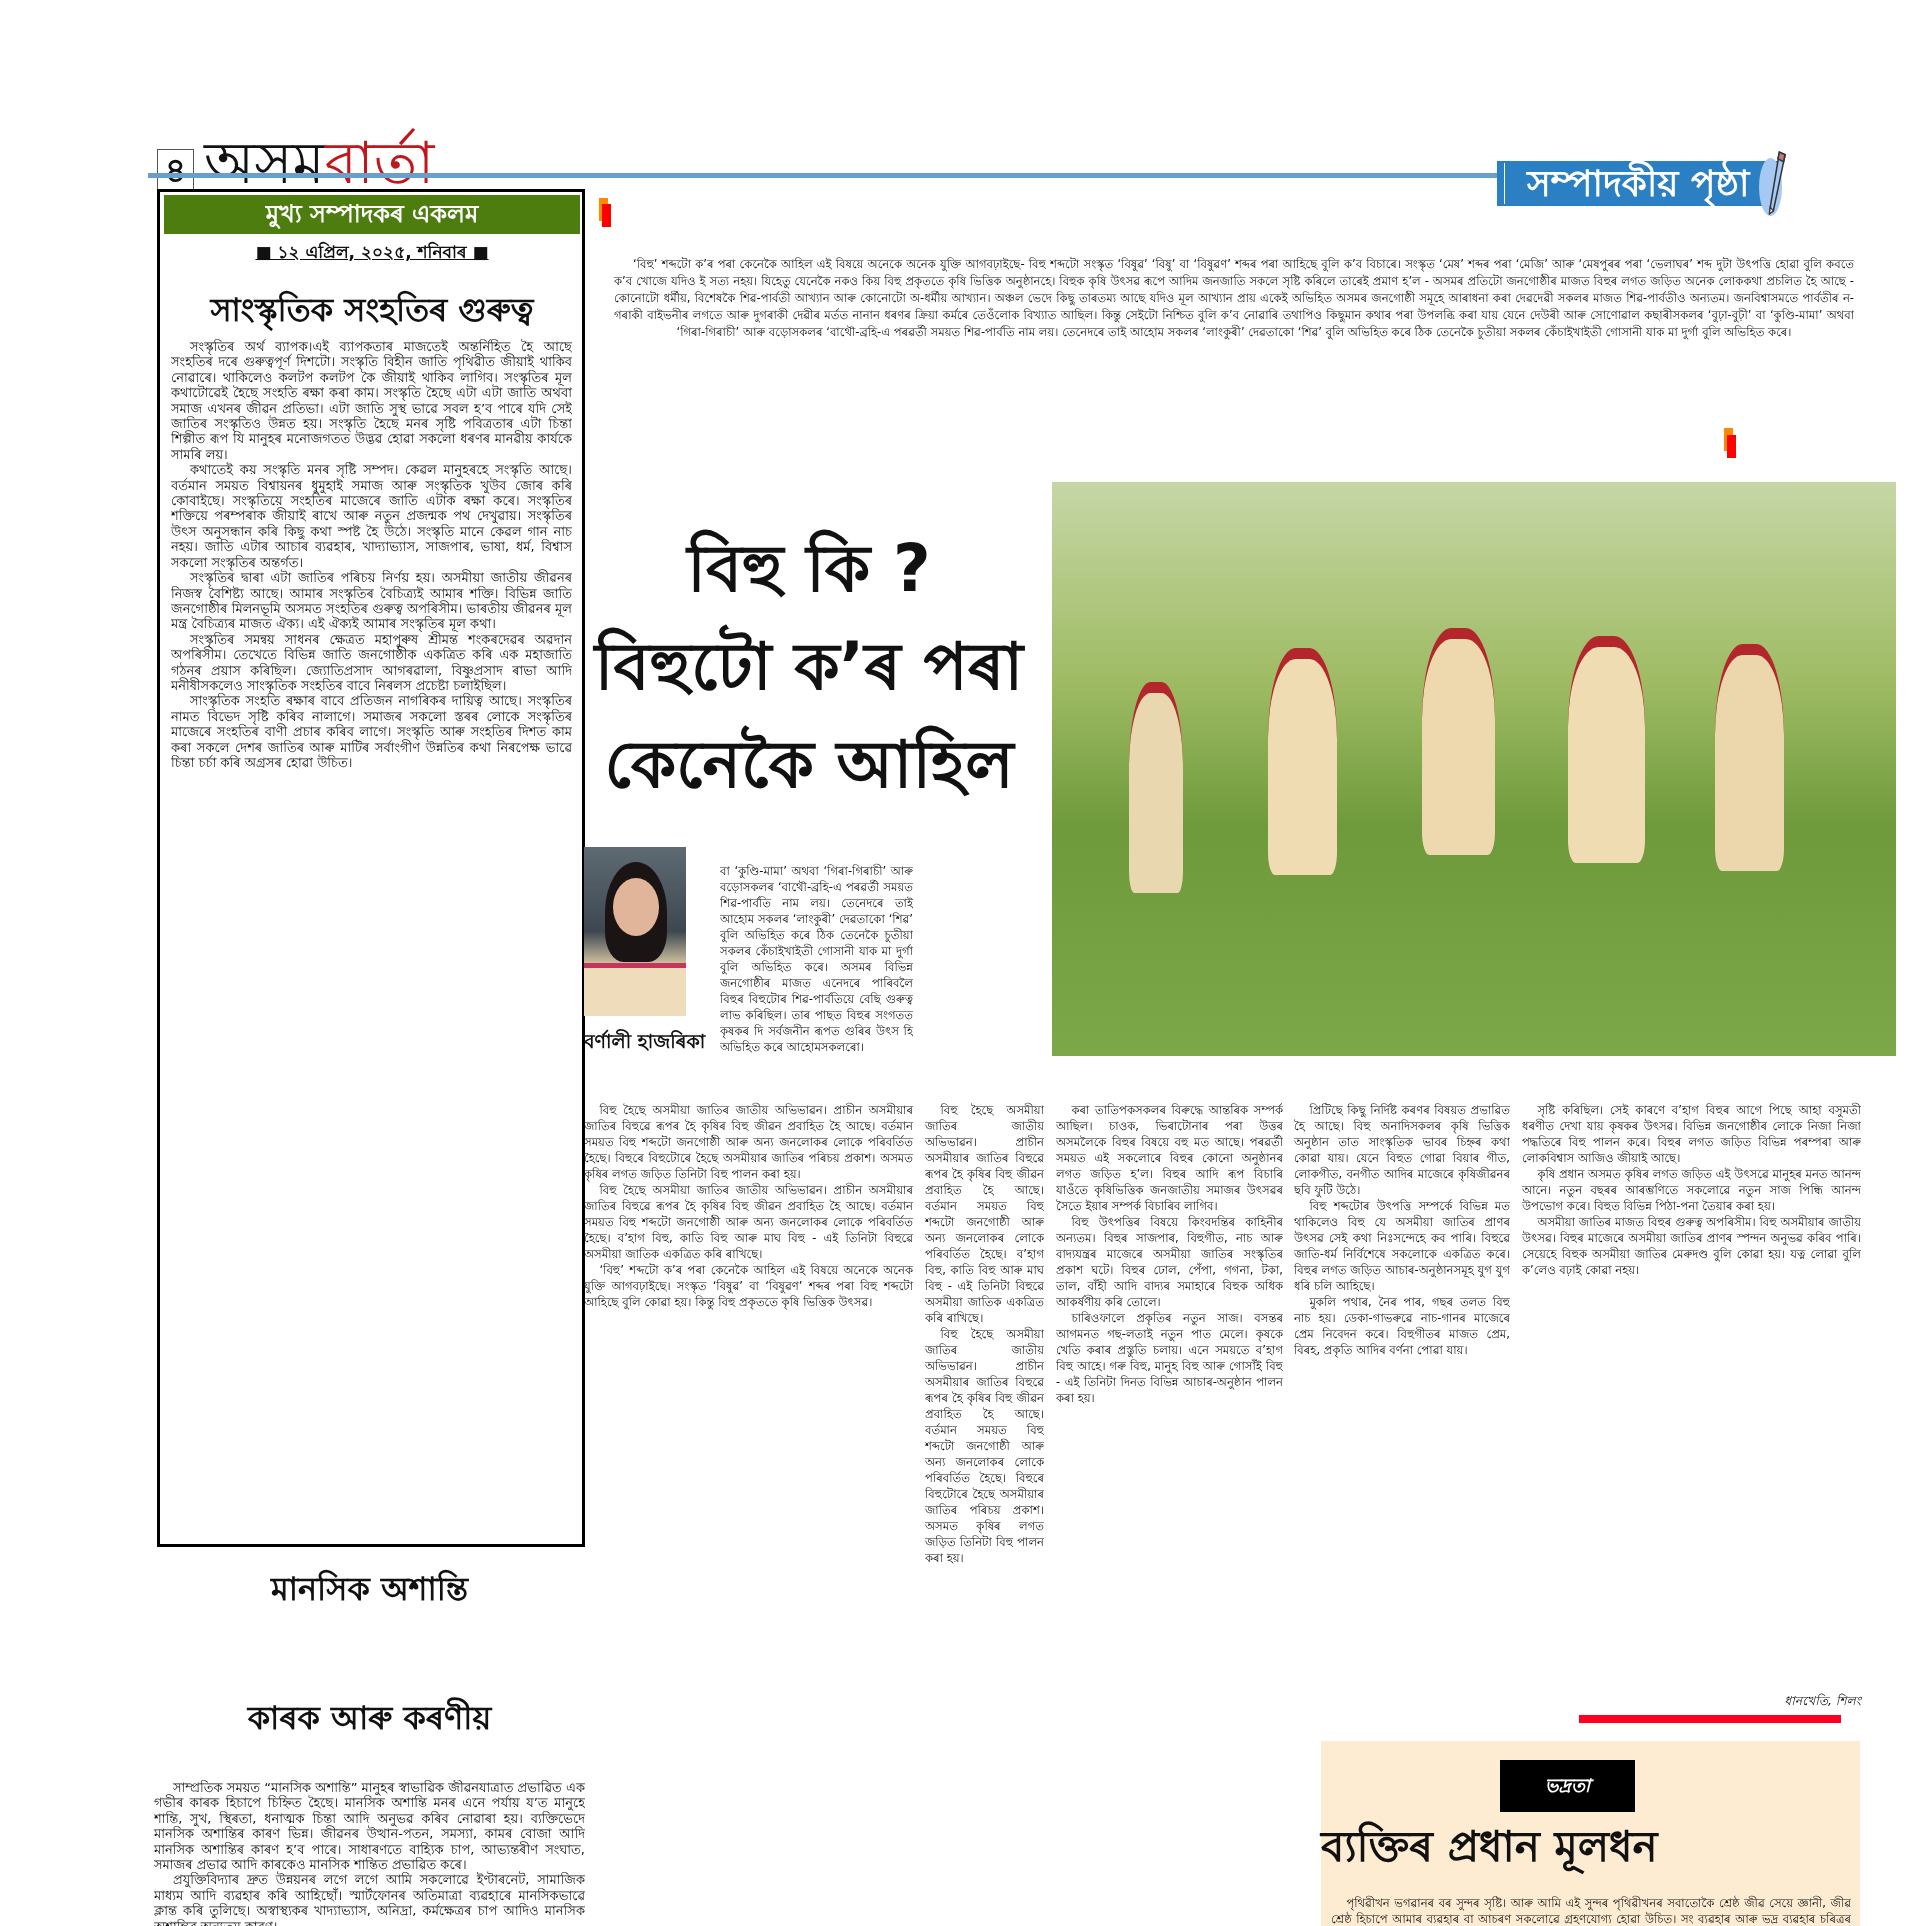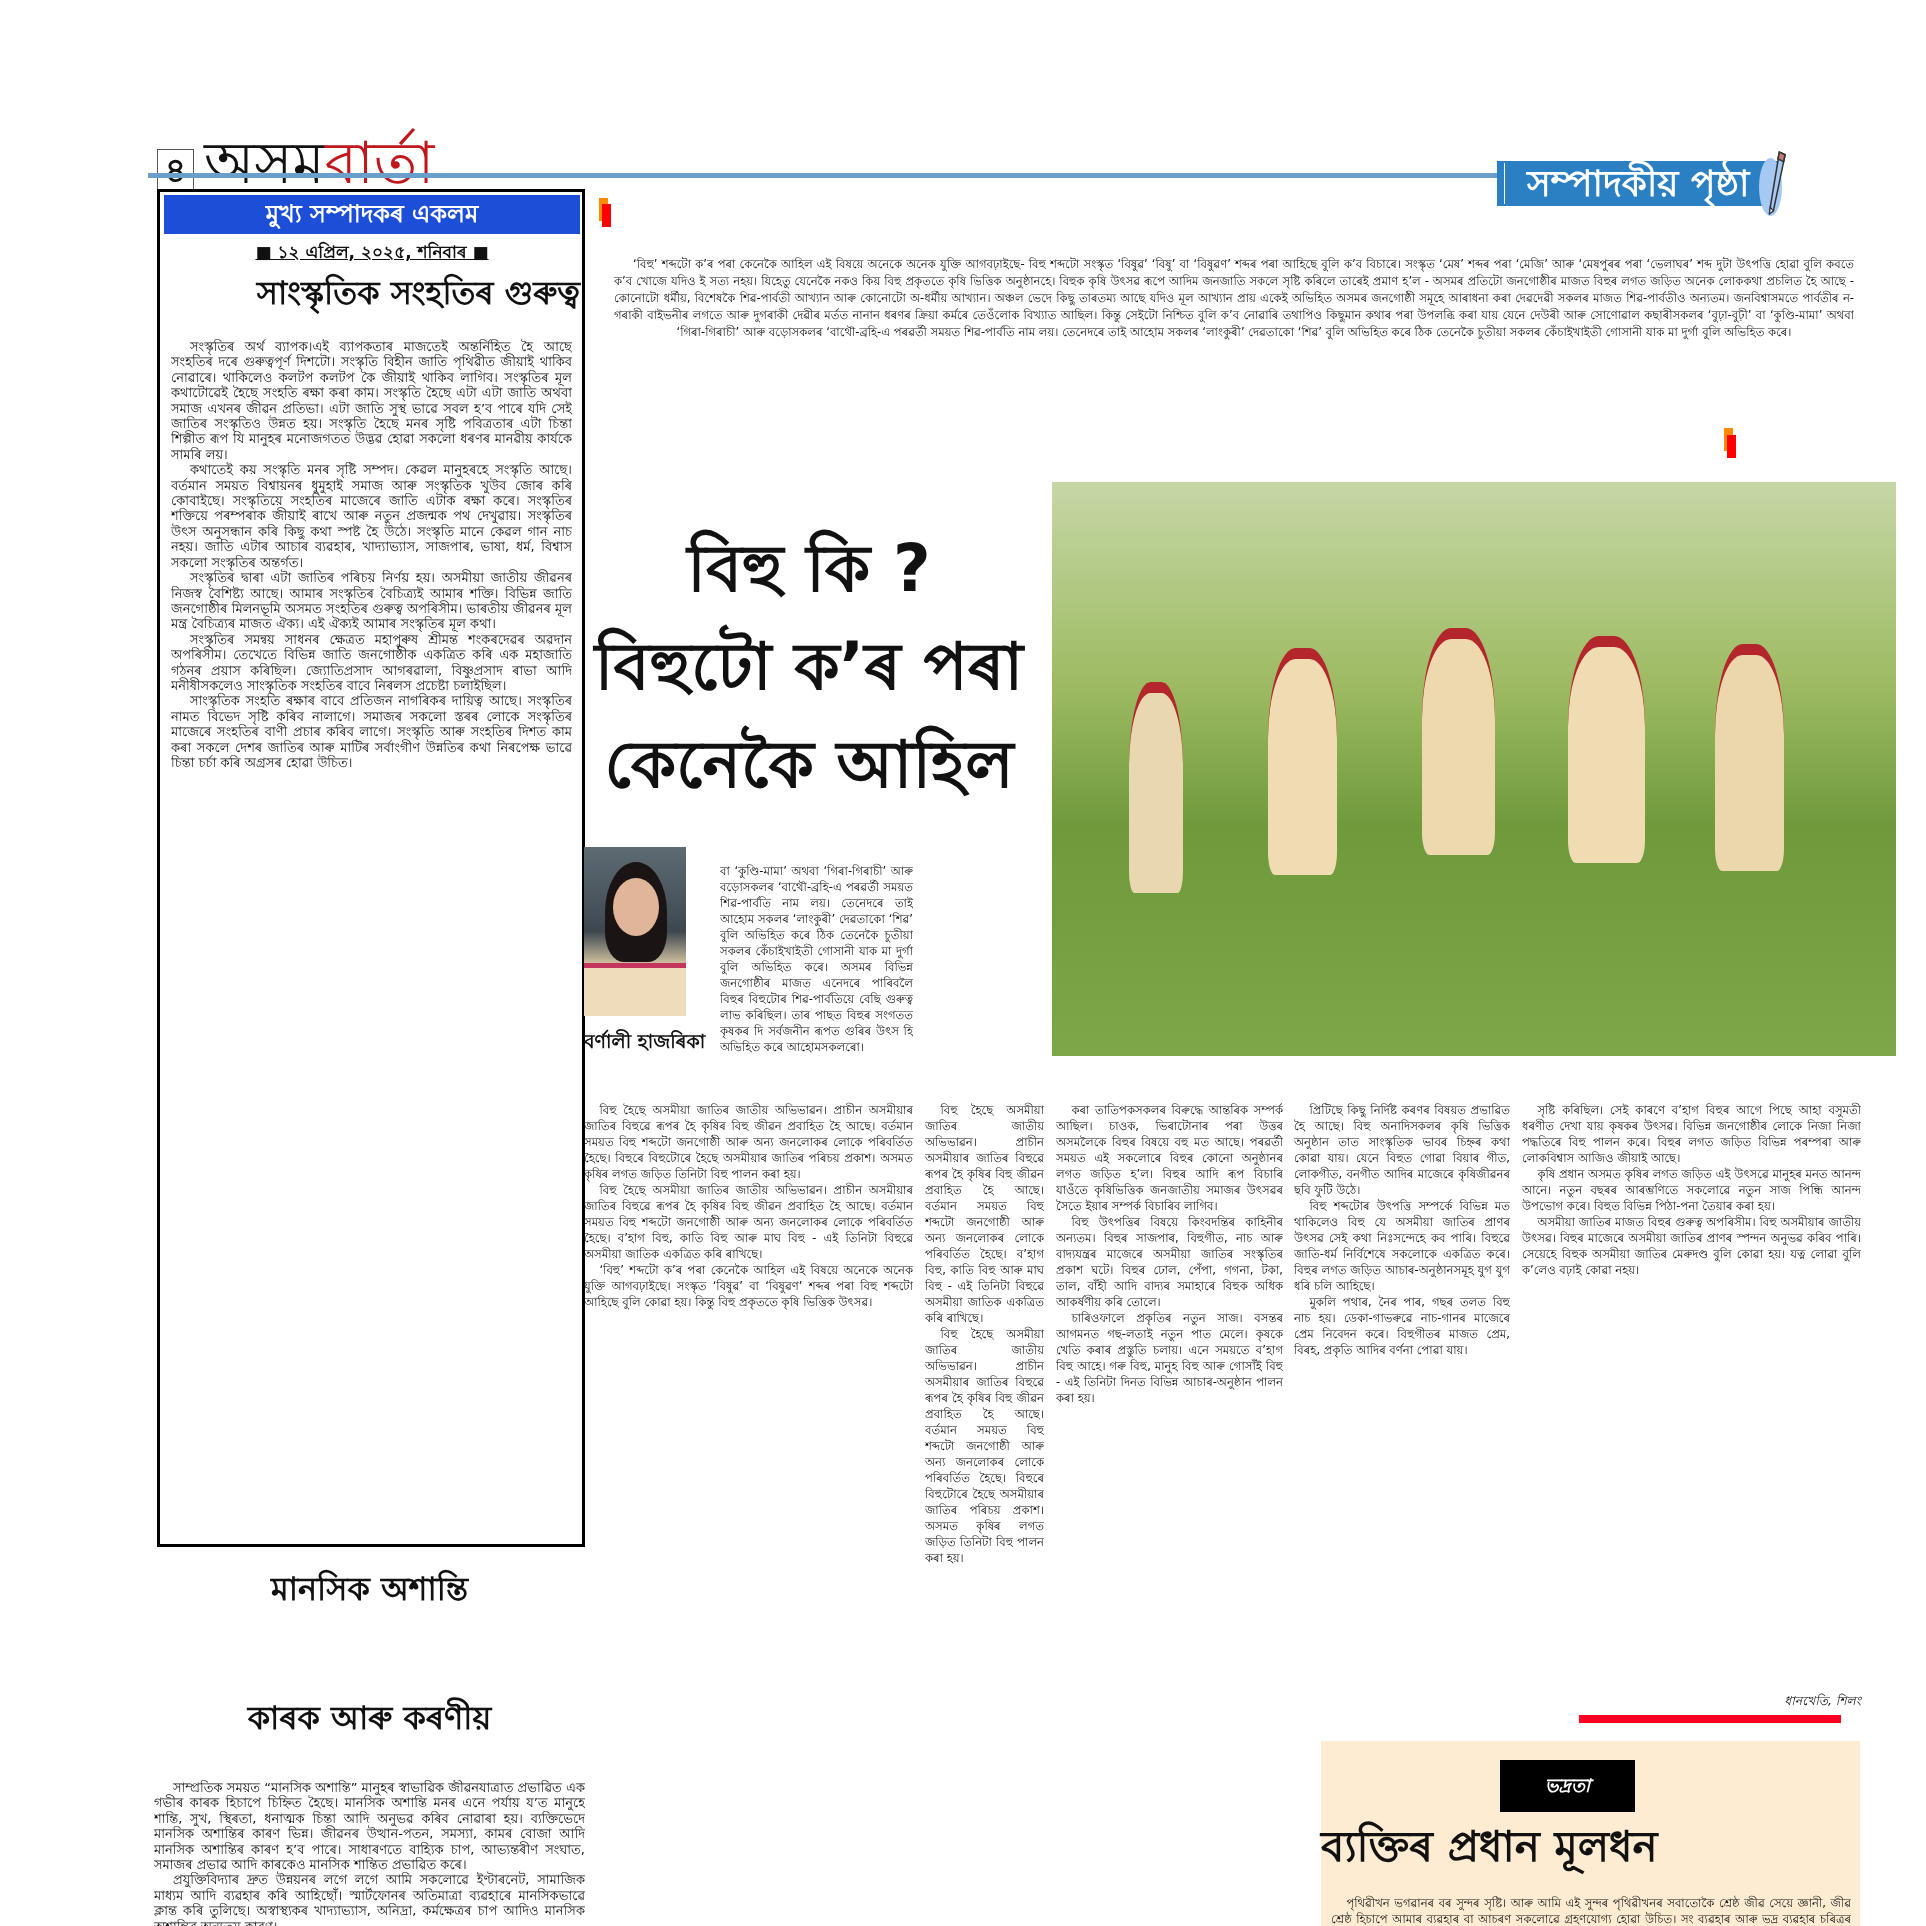--- a/index.html
+++ b/index.html
@@ -13,24 +13,24 @@
   .logo .a { color: #111; } .logo .b { color: #c0171c; }
   .top-rule { left: 148px; top: 173px; width: 1356px; height: 4.6px; background: #6a9ecb; }
   .section-banner { left: 1497px; top: 161px; width: 281px; height: 45px; background: #2b7fc3;
                     color: #fff; font-size: 36px; font-weight: bold; line-height: 45px;
                     padding-left: 27px; box-sizing: border-box; border-left: 3.1px solid #2b7fc3; }
   .section-banner::before { content: ""; position: absolute; left: 3.9px; top: 2.3px; width: 1.2px; height: 41px; background: #fff; }
   .pencil-circle { left: 1759px; top: 158px; width: 23px; height: 58px; border-radius: 50%; background: #a5c9f2; width: 23px; }
   .pencil { left: 1768px; top: 150px; width: 19px; height: 65px; }
   
   .ed-box { left: 157px; top: 189px; width: 428px; height: 1358px; border: 3.9px solid #000; box-sizing: border-box; background: #fff; }
-  .ed-label { left: 164px; top: 195px; width: 416px; height: 39px; background: #1d4ed8; color: #fff;
+  .ed-label { left: 164px; top: 195px; width: 416px; height: 39px; background: #4d7c0f; color: #fff;
               font-size: 24px; line-height: 39px; text-align: center; font-weight: bold; }
   .ed-date { left: 164px; top: 239px; width: 416px; font-size: 17px; text-align: center; font-weight: bold; text-decoration: underline; }
-  .ed-title { left: 164px; top: 274px; width: 416px; font-size: 32px; font-weight: bold; text-align: right; line-height: 39px; }
+  .ed-title { left: 164px; top: 291px; width: 416px; font-size: 32px; font-weight: bold; text-align: center; line-height: 39px; }
   .body-text { font-size: 13px; line-height: 15.4px; text-align: justify; color: #111; }
   .ed-body { left: 171px; top: 339px; width: 401px; height: 1194px; overflow: hidden; }
   .ed-body p { margin: 0; text-indent: 19px; }
   
   .h-left { left: 154px; width: 431px; text-align: center; font-weight: bold; font-size: 32px; line-height: 46px; }
   .left-col { left: 154px; width: 431px; overflow: hidden; }
   .left-col p { margin: 0; text-indent: 19px; }
   .sig { text-align: right; font-size: 12.3px; font-style: italic; line-height: 17px; }
   
   .orange-sq { width: 9.2px; height: 23px; background: #ff8a00; }

